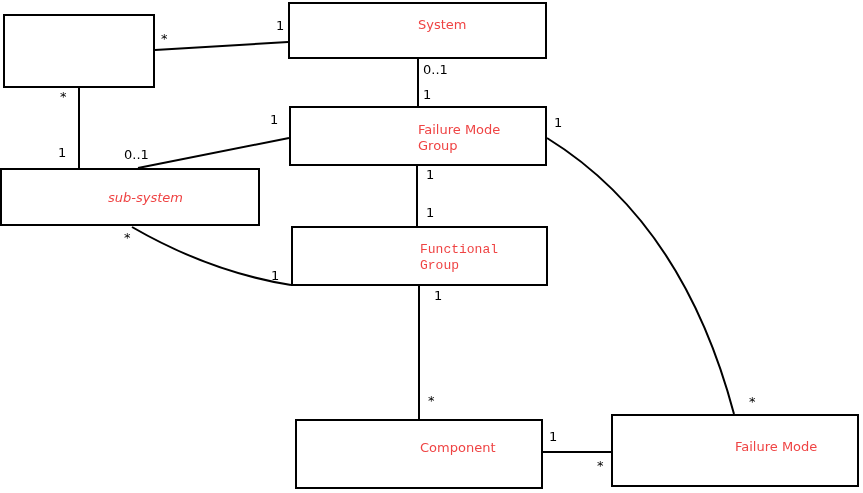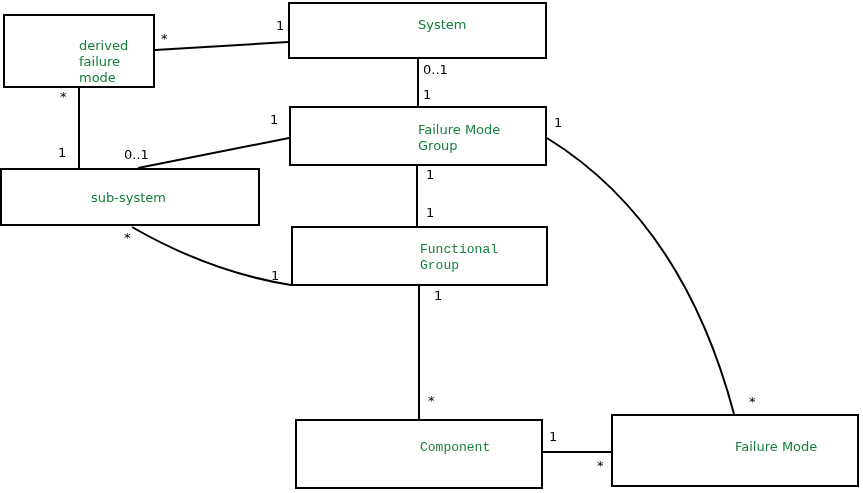--- a/index.html
+++ b/index.html
@@ -21,43 +21,43 @@
     position: absolute;
     border: 2px solid #000000;
     background: #ffffff;
     box-sizing: border-box;
   }
   .node-label {
     position: absolute;
     font-size: 13px;
     line-height: 16px;
     white-space: pre-line;
-    color: #15803d;
+    color: #ef4444;
   }
   .mult {
     position: absolute;
     font-size: 13px;
     line-height: 15px;
     color: #000000;
   }
   
   .n-derived    { left: 3px;   top: 14px;  width: 152px; height: 74px; }
   .n-system     { left: 288px; top: 2px;   width: 259px; height: 57px; }
   .n-fmg        { left: 289px; top: 106px; width: 258px; height: 60px; }
   .n-subsystem  { left: 0px;   top: 168px; width: 260px; height: 58px; }
   .n-functional { left: 291px; top: 226px; width: 257px; height: 60px; }
   .n-component  { left: 295px; top: 419px; width: 248px; height: 70px; }
   .n-failmode   { left: 611px; top: 414px; width: 248px; height: 73px; }
   
   .l-derived    { left: 79px;  top: 38px;  }
   .l-system     { left: 418px; top: 17px;  }
   .l-fmg        { left: 418px; top: 122px; }
-  .l-subsystem  { left: 91px;  top: 190px; }
+  .l-subsystem  { left: 108px;  top: 190px; font-style: italic; }
   .l-functional { left: 420px; top: 242px; font-family: Liberation Mono, monospace; }
-  .l-component  { left: 420px; top: 440px; font-family: Liberation Mono, monospace; }
+  .l-component  { left: 420px; top: 440px; }
   .l-failmode   { left: 735px; top: 439px; }
   
   .m1  { left: 161px; top: 31px;  }
   .m2  { left: 276px; top: 18px;  }
   .m3  { left: 60px;  top: 89px;  }
   .m4  { left: 58px;  top: 145px; }
   .m5  { left: 423px; top: 62px;  }
   .m6  { left: 423px; top: 87px;  }
   .m7  { left: 124px; top: 147px; }
   .m8  { left: 270px; top: 112px; }
@@ -90,23 +90,20 @@
   </svg>
 
   <div class="node n-derived"></div>
   <div class="node n-system"></div>
   <div class="node n-fmg"></div>
   <div class="node n-subsystem"></div>
   <div class="node n-functional"></div>
   <div class="node n-component"></div>
   <div class="node n-failmode"></div>
 
-  <div class="node-label l-derived">derived
-failure
-mode</div>
   <div class="node-label l-system">System</div>
   <div class="node-label l-fmg">Failure Mode
 Group</div>
   <div class="node-label l-subsystem">sub-system</div>
   <div class="node-label l-functional">Functional
 Group</div>
   <div class="node-label l-component">Component</div>
   <div class="node-label l-failmode">Failure Mode</div>
 
   <span class="mult m1">*</span>

